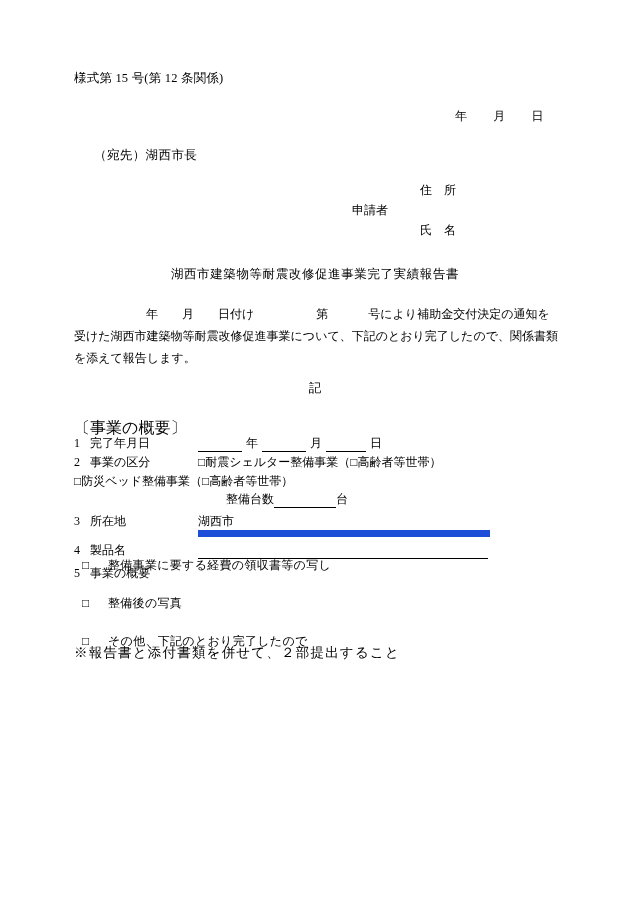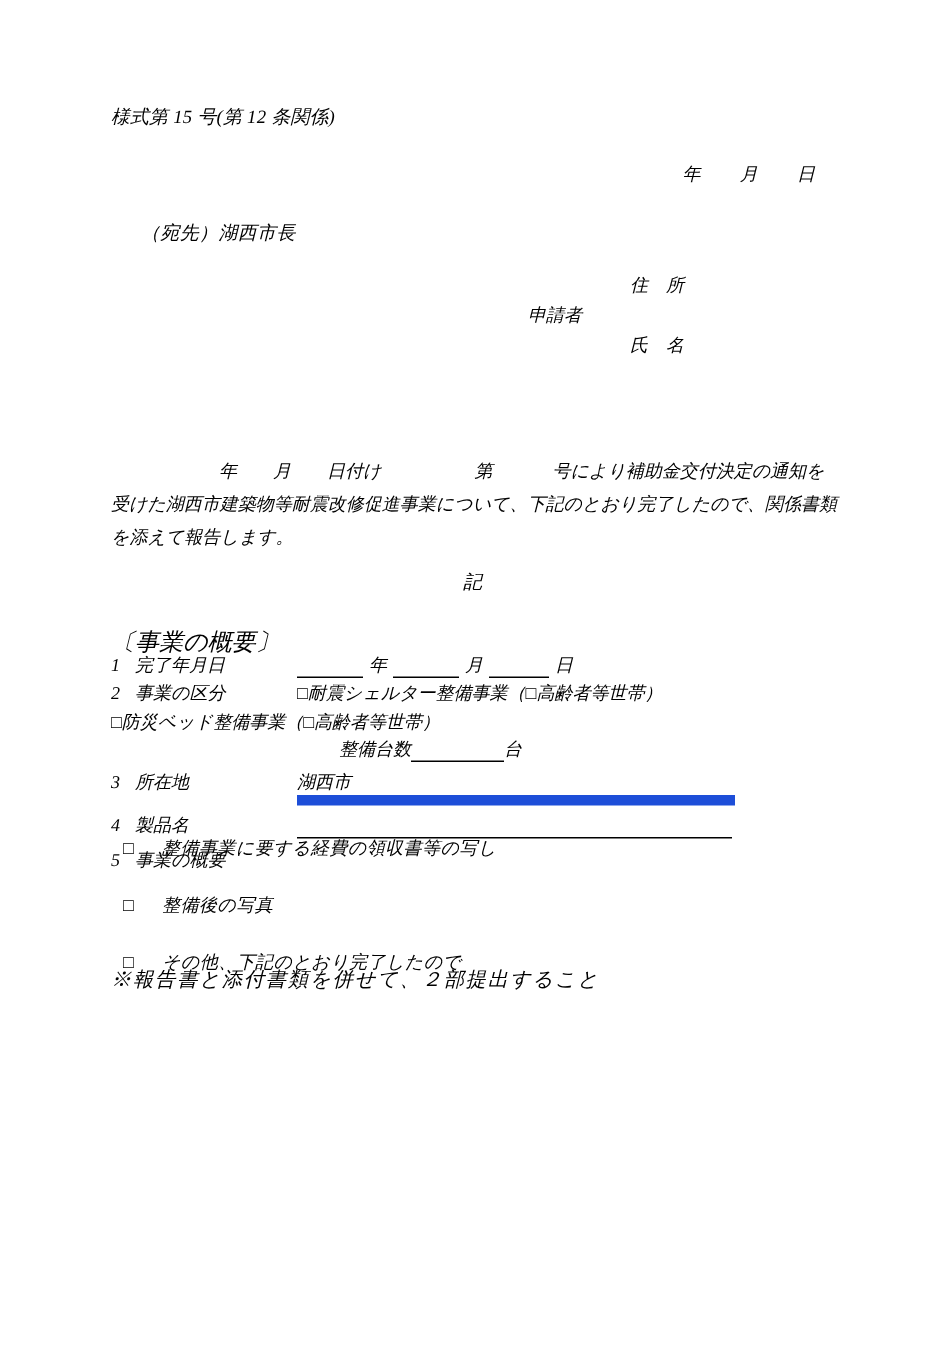--- a/index.html
+++ b/index.html
@@ -14,21 +14,20 @@
     color: #000000;
     font-size: 11px;
     position: relative;
     overflow: hidden;
   }
   .page {
     position: relative;
     width: 630px;
     height: 903px;
     box-sizing: border-box;
-    font-style: italic;
   }
   .abs { position: absolute; }
 
   .form-no {
     left: 74px;
     top: 70px;
     font-size: 12.5px;
     letter-spacing: 0.2px;
   }
   .date-line {
@@ -201,20 +200,21 @@
       <span class="applicant-label"></span><span class="applicant-word">住　所</span>
     </div>
     <div class="applicant-row">
       <span class="applicant-label">申請者</span>
     </div>
     <div class="applicant-row">
       <span class="applicant-label"></span><span class="applicant-word">氏　名</span>
     </div>
   </div>
 
+  <div class="abs doc-title">湖西市建築物等耐震改修促進事業完了実績報告書</div>
 
   <div class="abs body-text">
     <span class="indent"></span><span>年</span><span class="sp-s"></span><span>月</span><span class="sp-s"></span><span>日付け</span><span class="sp-l"></span><span>第</span><span class="sp-m"></span><span>号により補助金交付決定の通知を</span><br>
     <span>受けた湖西市建築物等耐震改修促進事業について、下記のとおり完了したので、関係書類</span><br>
     <span>を添えて報告します。</span>
   </div>
 
   <div class="abs ki">記</div>
 
   <div class="abs section-head">〔事業の概要〕</div>

